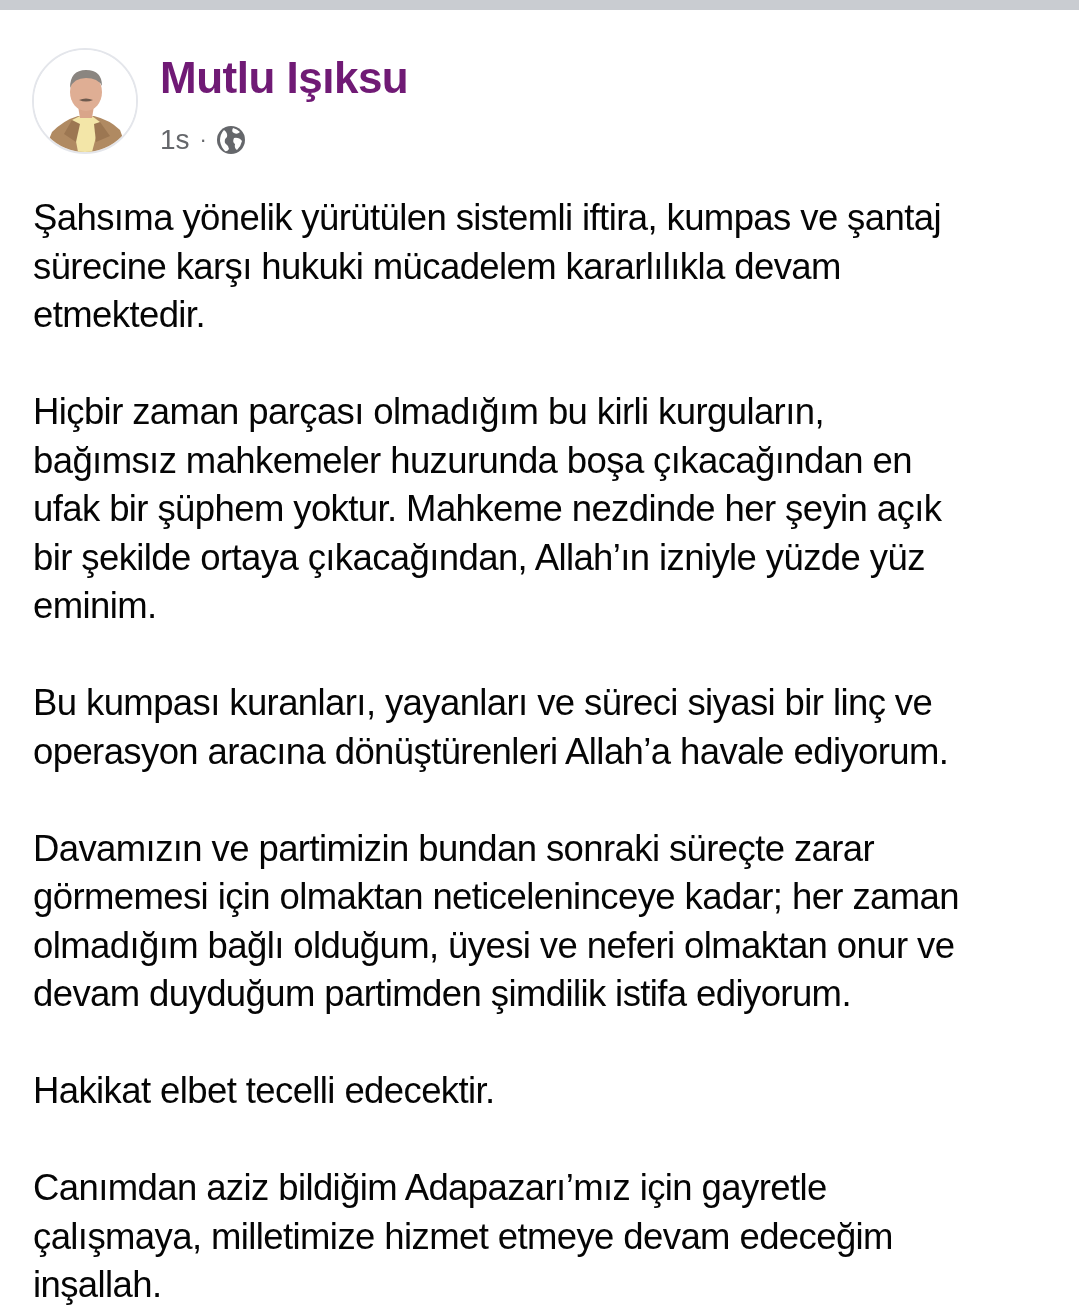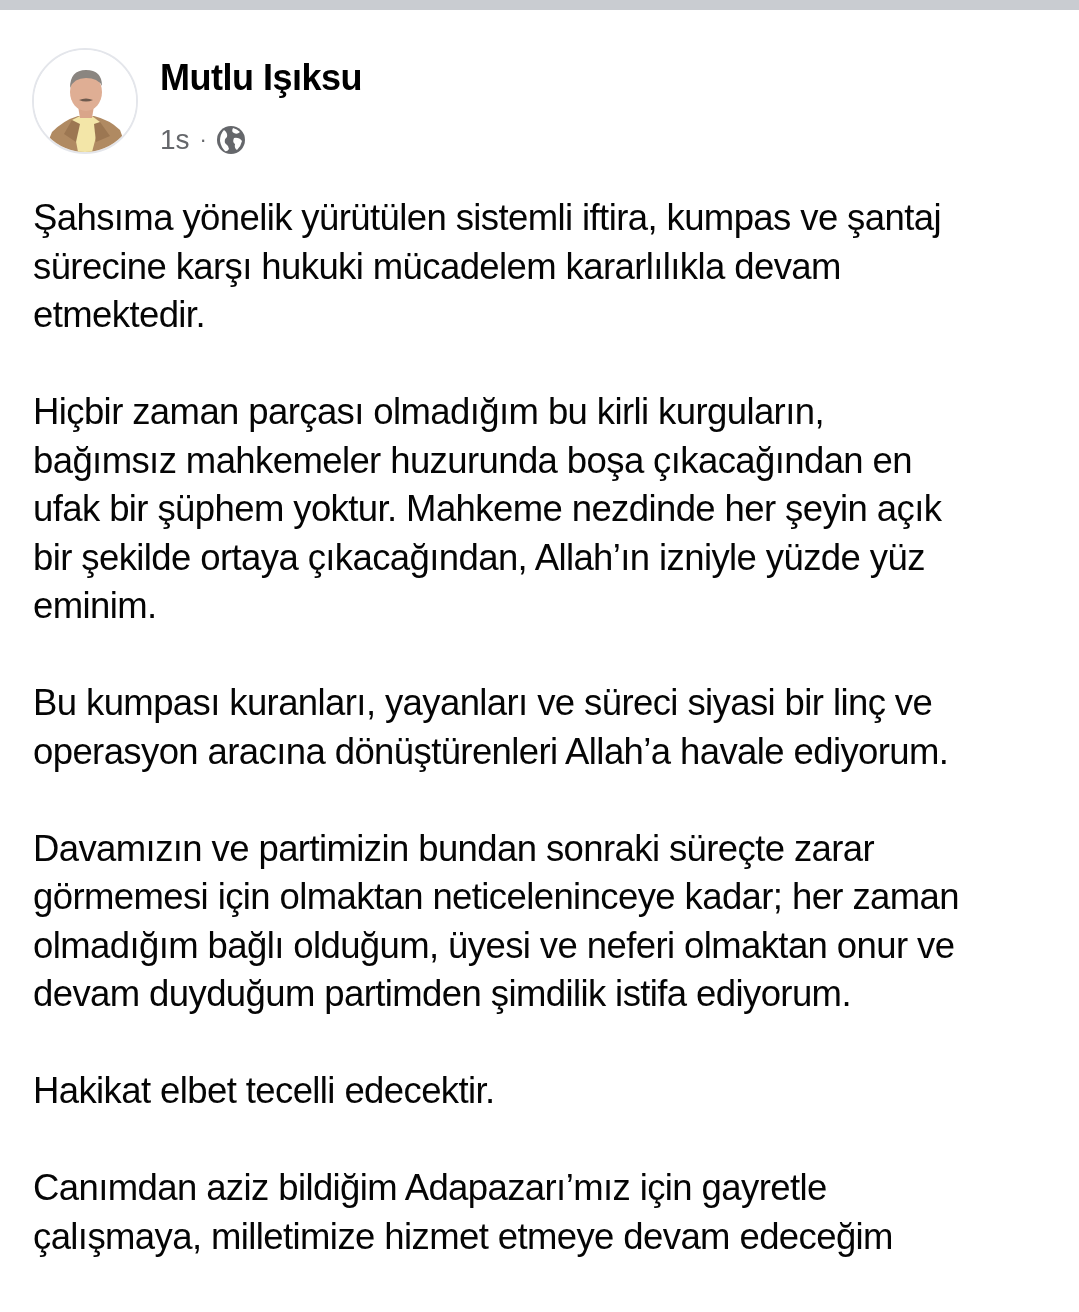--- a/index.html
+++ b/index.html
@@ -43,23 +43,23 @@
       overflow: hidden;
       position: relative;
       flex-shrink: 0;
     }
     .avatar svg { display: block; }
     .header-text {
       margin-left: 22px;
       padding-top: 8px;
     }
     .author-name {
-      font-size: 36px;
+      font-size: 44px;
       font-weight: 700;
-      color: #000000;
+      color: #701a75;
       letter-spacing: -0.5px;
       line-height: 44px;
       display: block;
       cursor: pointer;
     }
     .meta {
       display: flex;
       align-items: center;
       margin-top: 24px;
       color: #65676b;
@@ -155,15 +155,16 @@
       <span class="line">görmemesi için olmaktan neticeleninceye kadar; her zaman</span>
       <span class="line">olmadığım bağlı olduğum, üyesi ve neferi olmaktan onur ve</span>
       <span class="line">devam duyduğum partimden şimdilik istifa ediyorum.</span>
     </p>
     <p>
       <span class="line">Hakikat elbet tecelli edecektir.</span>
     </p>
     <p>
       <span class="line">Canımdan aziz bildiğim Adapazarı’mız için gayretle</span>
       <span class="line">çalışmaya, milletimize hizmet etmeye devam edeceğim</span>
+      <span class="line">inşallah.</span>
     </p>
   </div>
 </div>
 
 </body></html>

